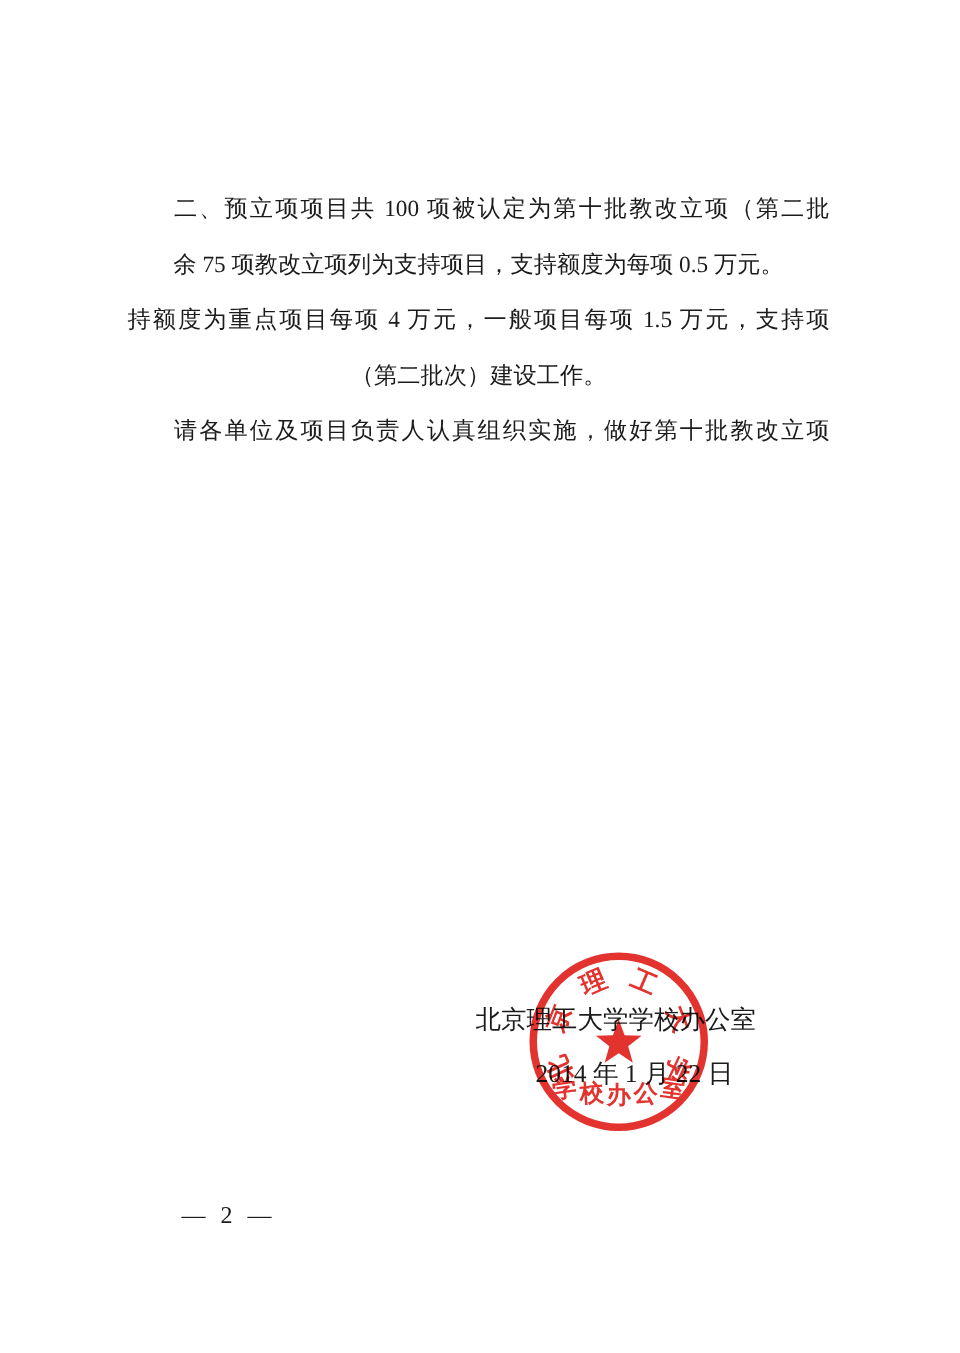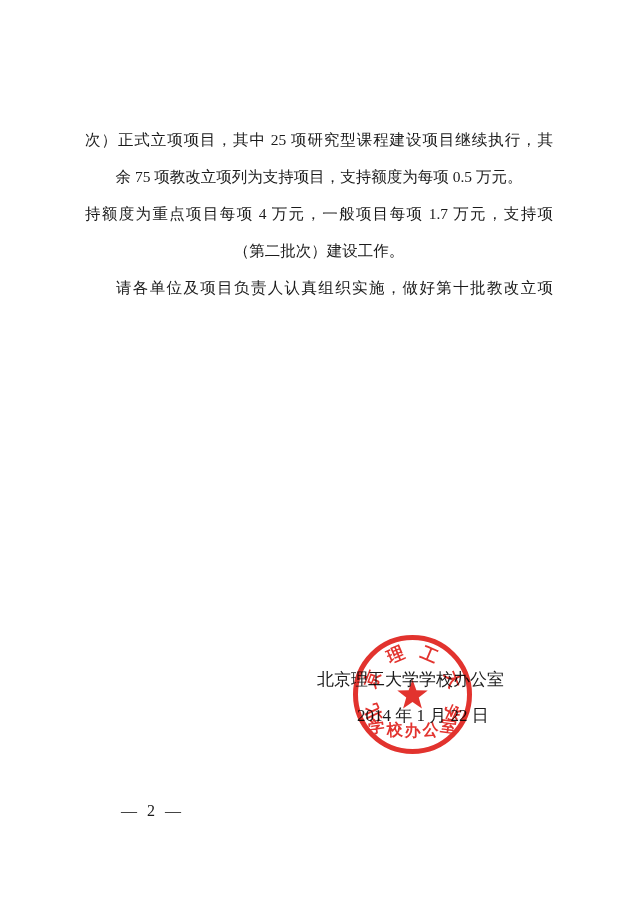--- a/index.html
+++ b/index.html
@@ -53,25 +53,25 @@
     font-weight:600;
   }
 </style>
 </head>
 <body>
 
 <div class="page">
 
   <div class="doc-body">
 
-    <div class="line j">次）正式立项项目，其中 25 项研究型课程建设项目继续执行，其</div>
+    <div class="line j ind">二、预立项项目共 100 项被认定为第十批教改立项（第二批</div>
     <div class="line">余 75 项教改立项列为支持项目，支持额度为每项 0.5 万元。</div>
 
 
-    <div class="line j">持额度为重点项目每项 4 万元，一般项目每项 1.7 万元，支持项</div>
+    <div class="line j">持额度为重点项目每项 4 万元，一般项目每项 1.5 万元，支持项</div>
 
     <div class="line">（第二批次）建设工作。</div>
     <div class="line j ind">请各单位及项目负责人认真组织实施，做好第十批教改立项</div>
 
     <div class="spacer"></div>
 
   </div>
 
   <div class="sig-office">北京理工大学学校办公室</div>
   <div class="sig-date">2014 年 1 月 22 日</div>

